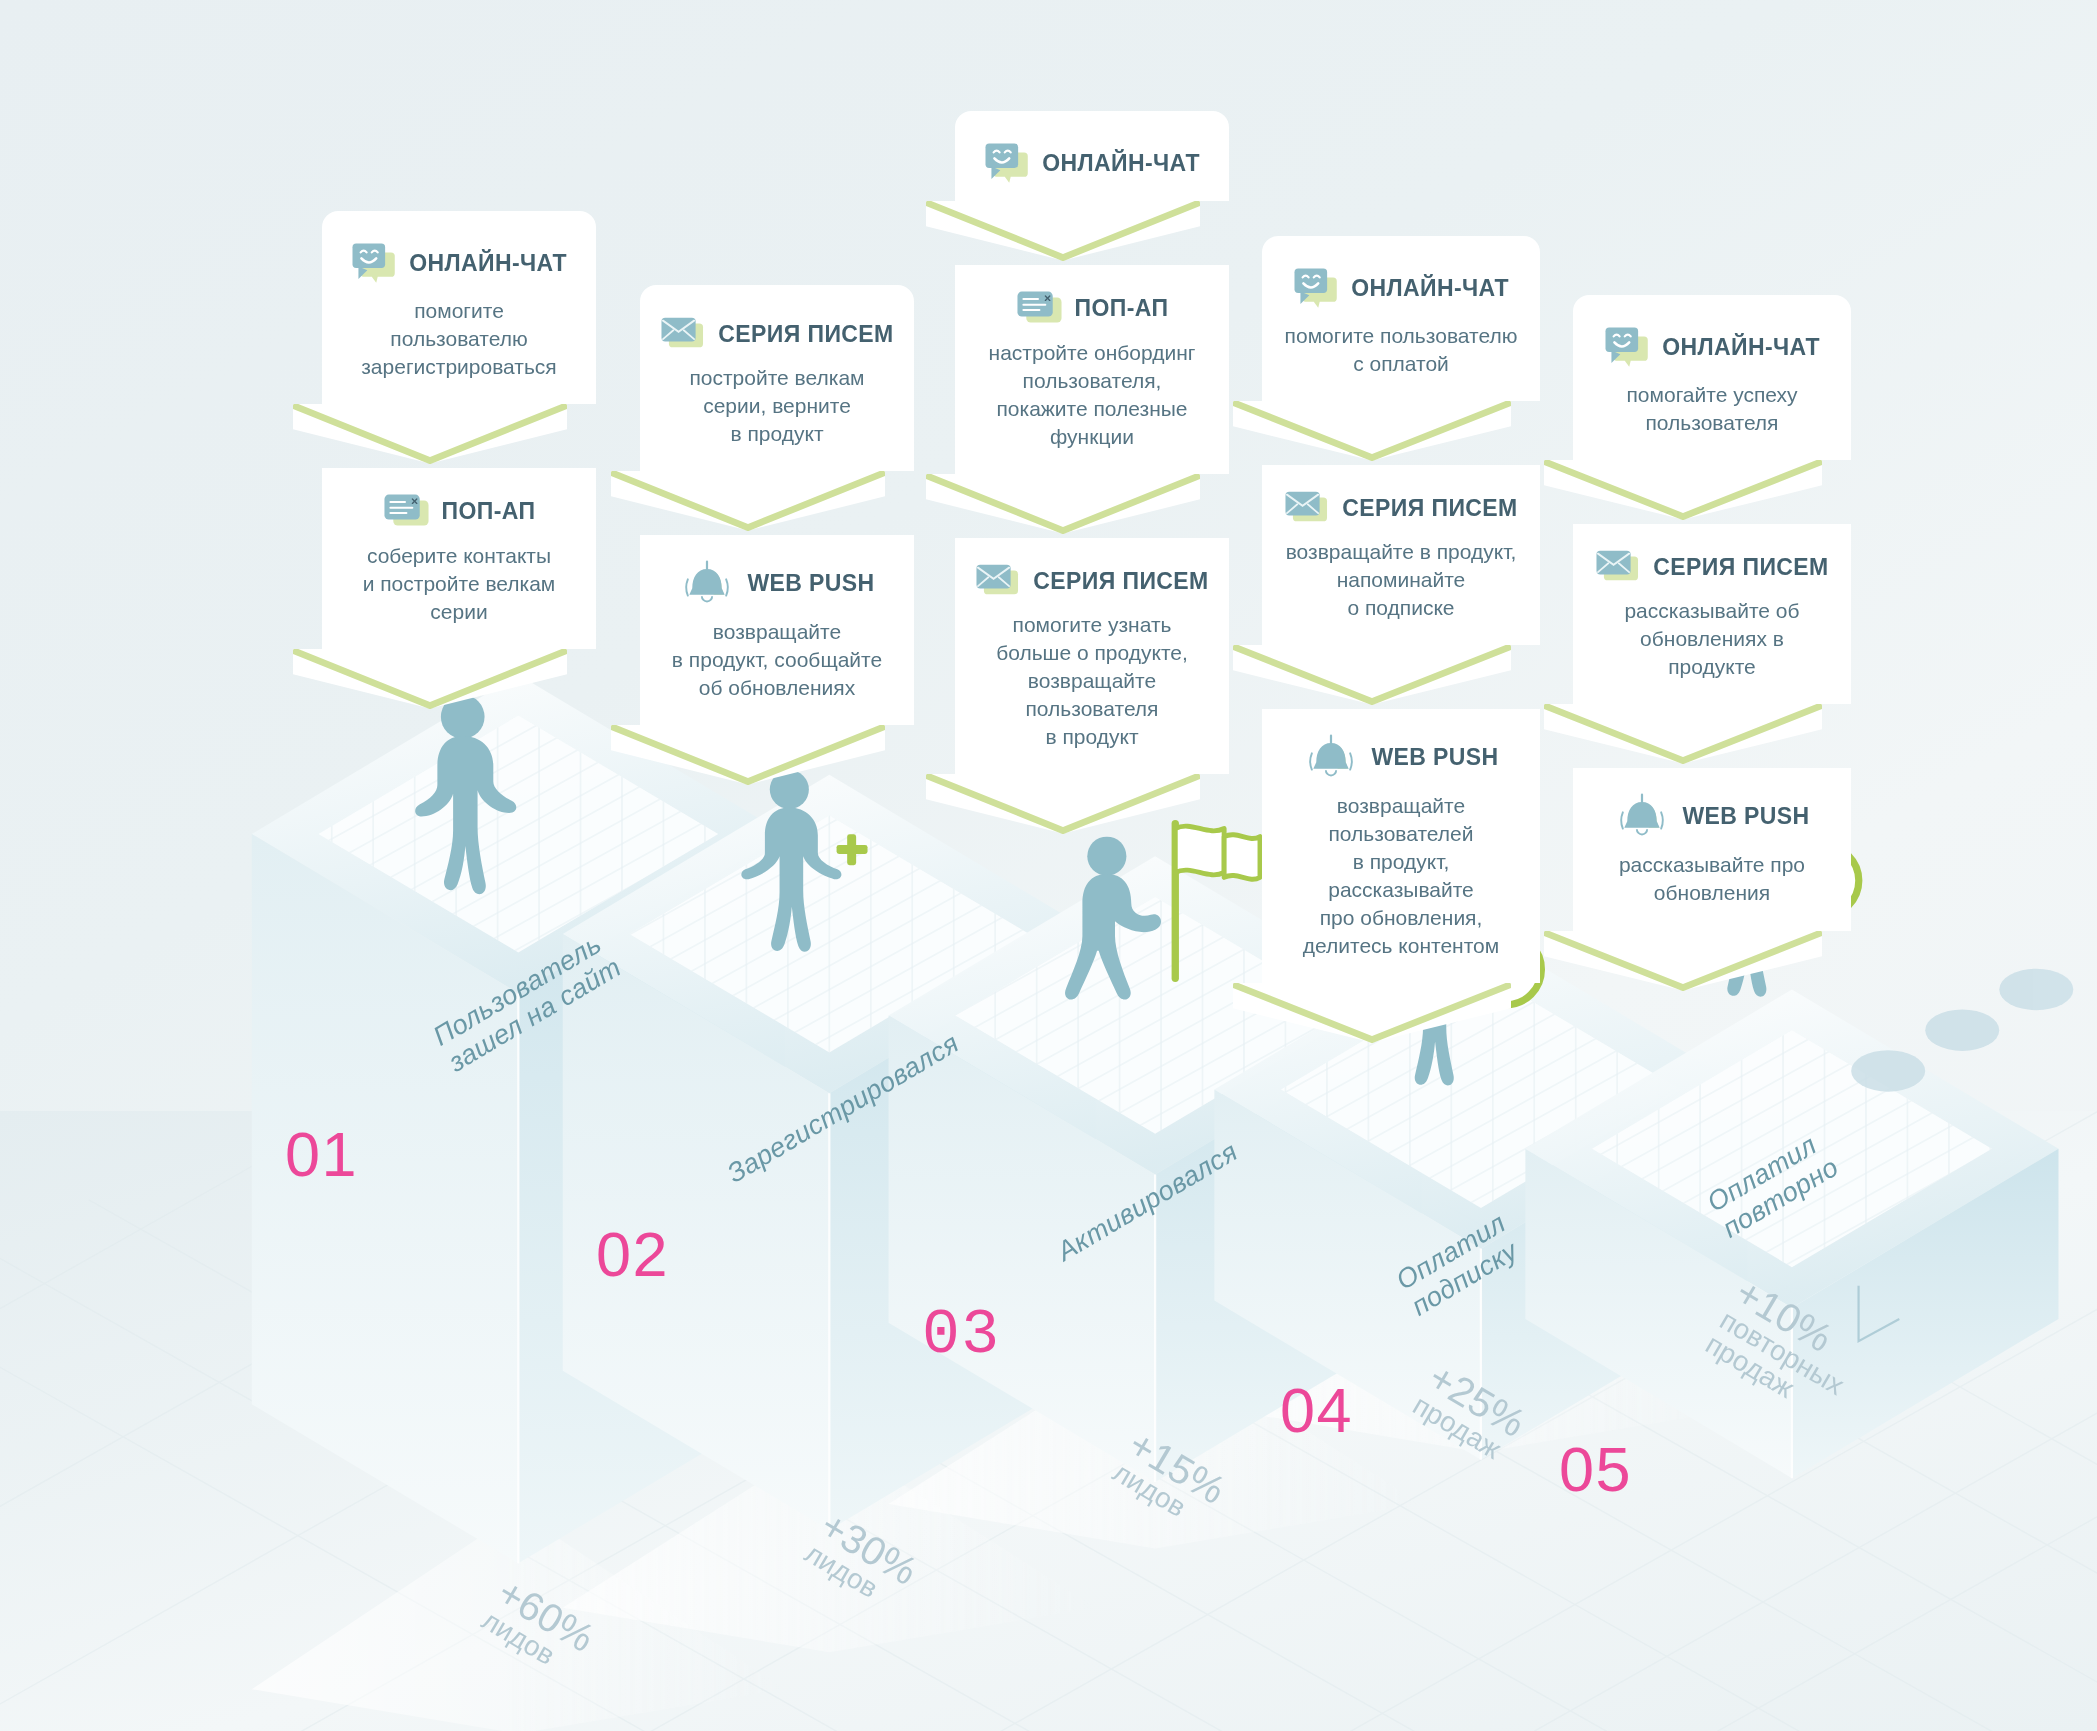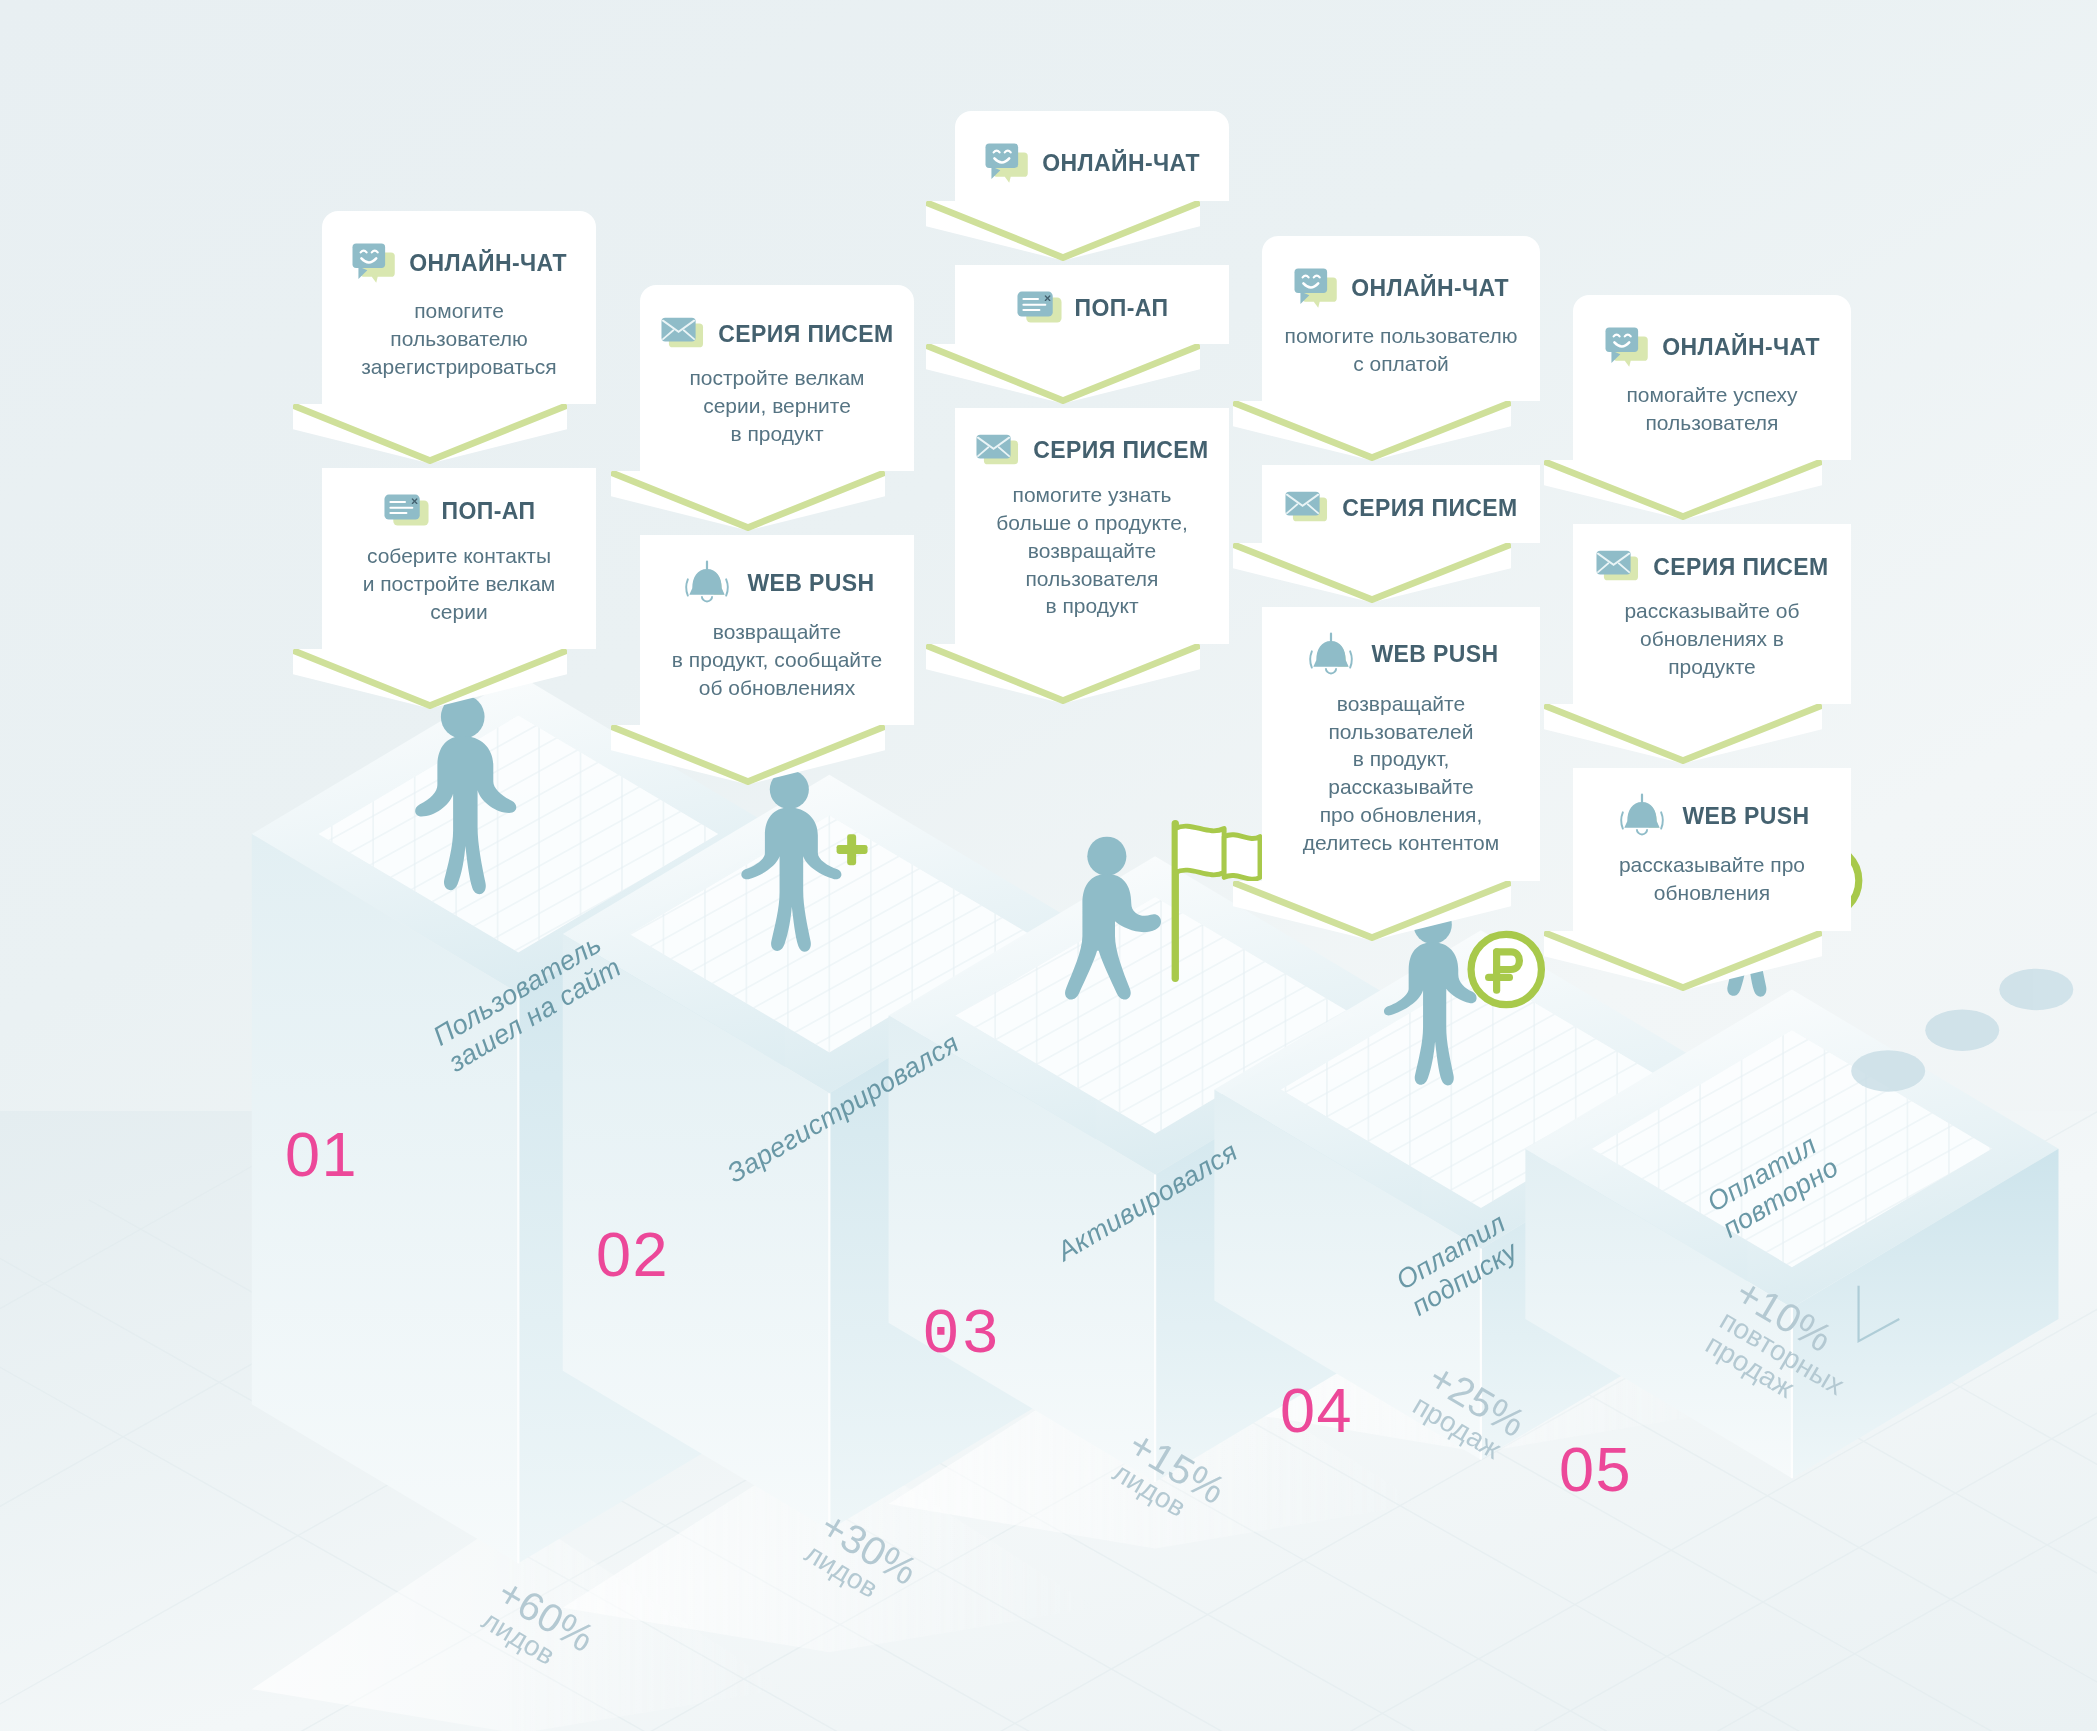--- a/index.html
+++ b/index.html
@@ -436,20 +436,24 @@
         <line x1="10" y1="20" x2="40" y2="20"></line>
         <line x1="10" y1="27" x2="32" y2="27"></line>
       </g>
       <g stroke="#44616f" stroke-width="1.8" stroke-linecap="round">
         <line x1="40" y1="8" x2="46" y2="14"></line>
             <line x1="46" y1="8" x2="40" y2="14"></line>
       </g>
     </svg>
           <div class="ttl">ПОП-АП</div>
         </div>
+        <div class="cdesc">настройте онбординг
+пользователя,
+покажите полезные
+функции</div>
       </div>
     <div class="chev">
     <svg width="274" height="64" viewBox="0 0 370 86" preserveAspectRatio="none">
       <polygon points="0,0 370,0 370,34 185,80 0,34" fill="#ffffff"></polygon>
       <polyline points="0,2 185,76 370,2" fill="none" stroke="#cfe09a" stroke-width="9" stroke-linejoin="round"></polyline>
 
     </svg>
   </div>
     <div class="card ">
         <div class="chead">
@@ -501,20 +505,23 @@
     <div class="card ">
         <div class="chead">
           <svg class="ico" width="46" height="36" viewBox="0 0 62 48">
       <rect x="12" y="10" width="46" height="32" rx="5" fill="#d9e7b0"></rect>
       <rect x="2" y="2" width="46" height="32" rx="5" fill="#8fbcc8"></rect>
       <path d="M4 6 L25 21 L46 6" stroke="#eaf4f6" stroke-width="2.6" fill="none" stroke-linecap="round"></path>
       <path d="M4 31 L18 19 M46 31 L32 19" stroke="#eaf4f6" stroke-width="2.4" fill="none" stroke-linecap="round"></path>
     </svg>
           <div class="ttl">СЕРИЯ ПИСЕМ</div>
         </div>
+        <div class="cdesc">возвращайте в продукт,
+напоминайте
+о подписке</div>
       </div>
     <div class="chev">
     <svg width="278" height="64" viewBox="0 0 375 86" preserveAspectRatio="none">
       <polygon points="0,0 375,0 375,34 187.5,80 0,34" fill="#ffffff"></polygon>
       <polyline points="0,2 187.5,76 375,2" fill="none" stroke="#cfe09a" stroke-width="9" stroke-linejoin="round"></polyline>
 
     </svg>
   </div>
     <div class="card ">
         <div class="chead">

